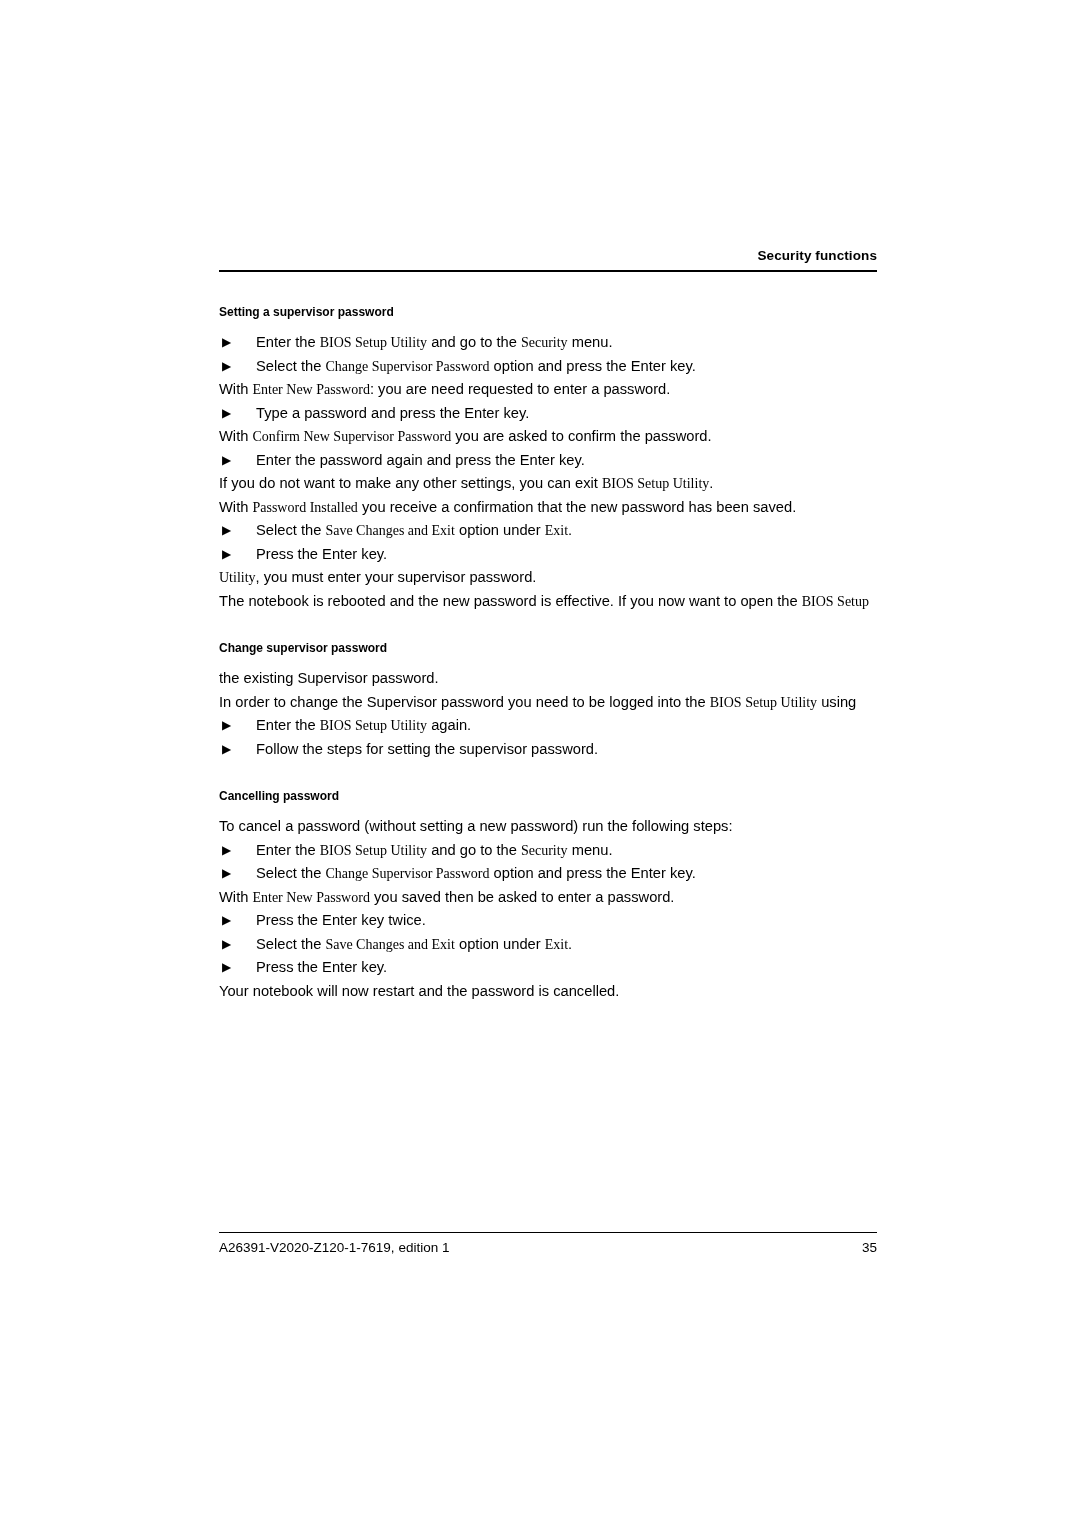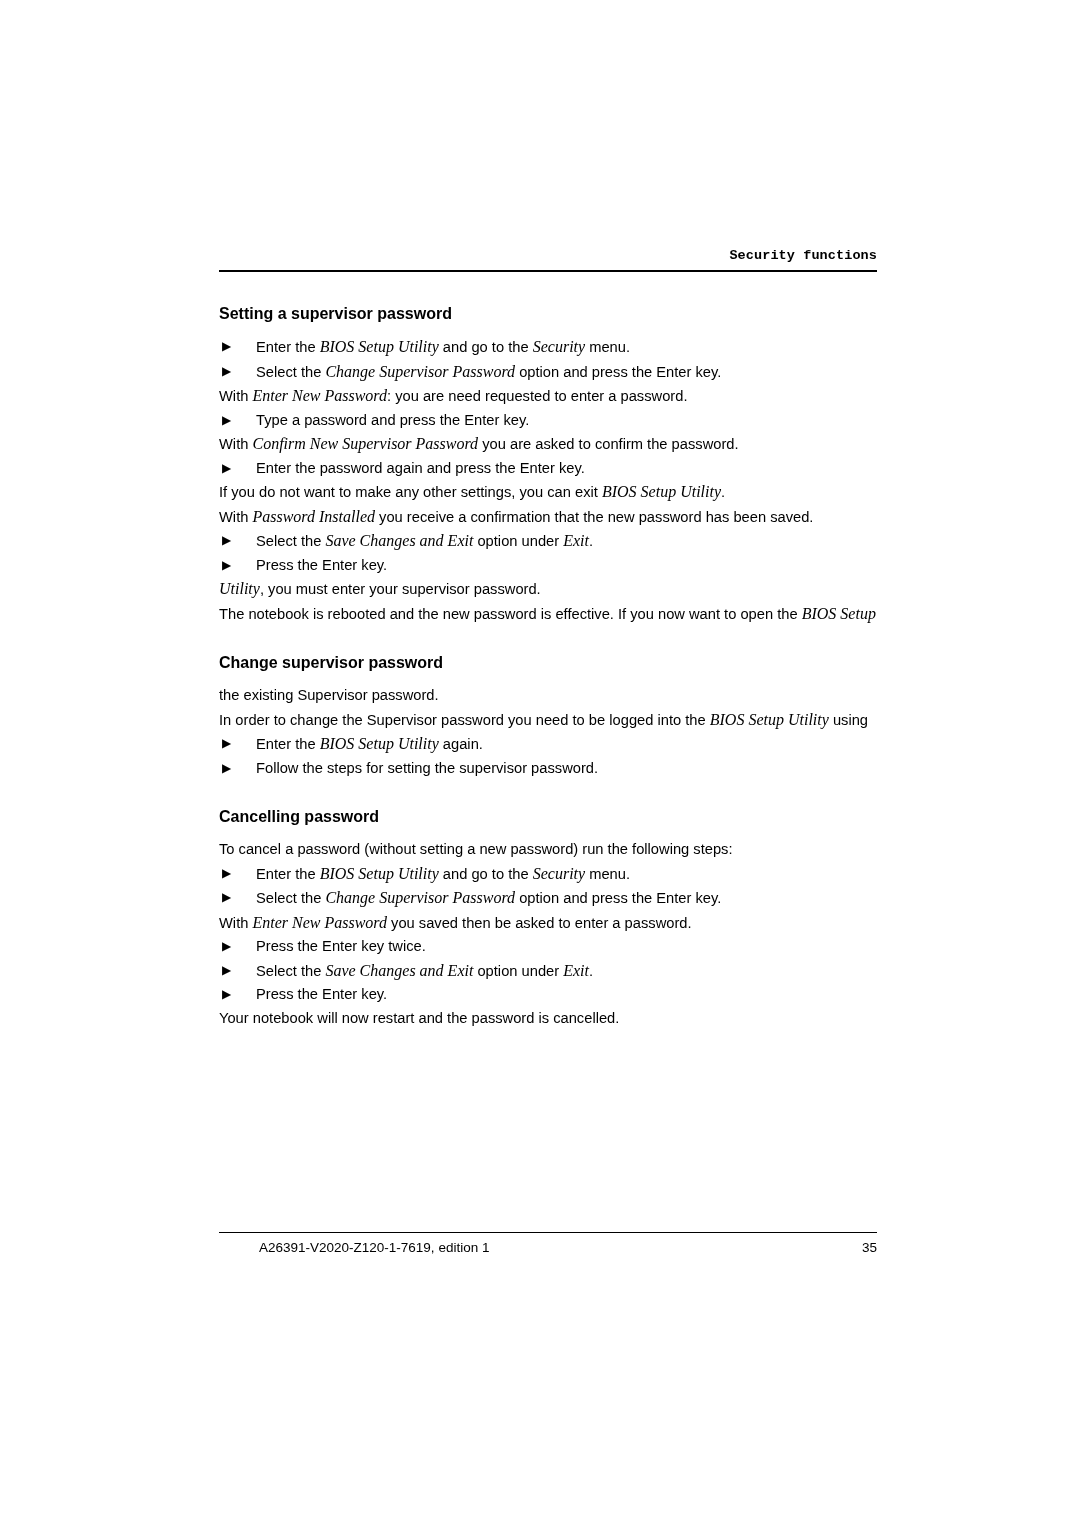--- a/index.html
+++ b/index.html
@@ -24,21 +24,21 @@
 
   
   .header {
     position: absolute;
     left: 219px;
     top: 248px;
     width: 658px;
     text-align: right;
     font-size: 13.5px;
     font-weight: bold;
-    font-family: Liberation Mono, monospace;
+    font-family: Liberation Sans, sans-serif;
     letter-spacing: 0.1px;
   }
   .header-rule {
     position: absolute;
     left: 219px;
     top: 270px;
     width: 658px;
     height: 2px;
     background: #000000;
   }
@@ -55,28 +55,27 @@
   .footer {
     position: absolute;
     left: 219px;
     top: 1240px;
     width: 658px;
     font-size: 13.5px;
     font-family: "Liberation Sans", sans-serif;
   }
   .footer-left {
     float: left;
-    margin-left: 40px;
   }
   .footer-right {
     float: right;
   }
 
   h2.section-title {
-    font-size: 16px;
+    font-size: 12px;
     font-weight: bold;
     margin: 0;
     font-family: "Liberation Sans", sans-serif;
   }
 
   .para {
     font-size: 14.7px;
     line-height: 23.5px;
     font-family: "Liberation Sans", sans-serif;
     margin: 0;
@@ -91,22 +90,21 @@
   }
   .bullet .tri {
     position: absolute;
     left: 3px;
     top: 0px;
     font-size: 12px;
     line-height: 23.5px;
   }
   .it {
     font-family: "Liberation Serif", serif;
-    font-style: italic;
-    font-size: 16px;
+    font-size: 14px;
   }
 
   
   .blk { position: absolute; left: 219px; width: 665px; }
 </style>
 </head>
 <body>
 
 <div class="page">
 

